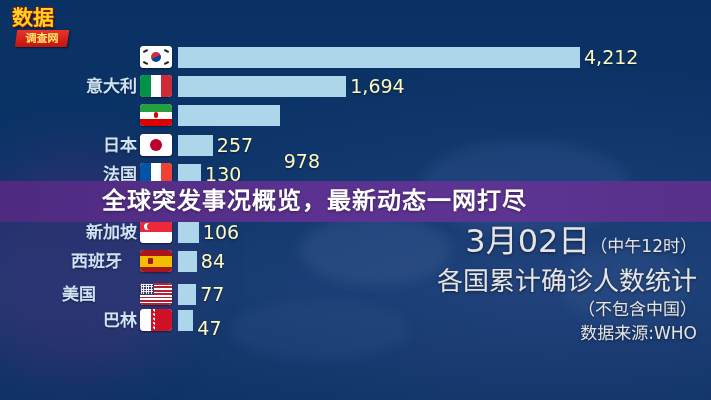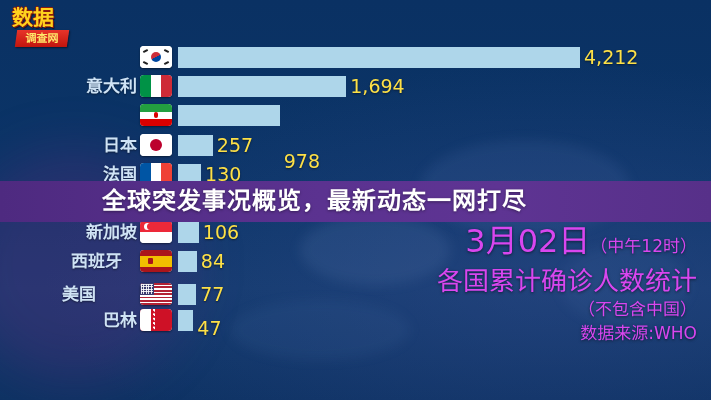--- a/index.html
+++ b/index.html
@@ -45,27 +45,27 @@
   .lbl{position:absolute;right:574px;width:120px;text-align:right;
     color:#cfe3f5;font-size:17px;font-weight:bold;line-height:26px;
     font-family:"DejaVu Sans","Liberation Sans",sans-serif;
     text-shadow:0 1px 2px rgba(0,0,0,.45);white-space:nowrap;}
   .flag{position:absolute;left:140px;top:2px;width:32px;height:22px;
     border-radius:4px;overflow:hidden;box-shadow:0 1px 2px rgba(0,0,0,.45);
     background:#fff;}
   .flag i{position:absolute;display:block;}
   .bar{position:absolute;left:178px;top:3px;height:21px;
     background:#aed6ea;}
-  .val{position:absolute;top:0;line-height:26px;color:#fde047;font-size:19px;
+  .val{position:absolute;top:0;line-height:26px;color:#fef9c3;font-size:19px;
     font-family:"DejaVu Sans","Liberation Sans",sans-serif;
     text-shadow:0 1px 2px rgba(0,0,0,.5);white-space:nowrap;}
 
   
   #side{position:absolute;right:14px;top:222px;width:340px;text-align:right;
-    color:#d946ef;font-family:"DejaVu Sans","Liberation Sans",sans-serif;
+    color:#e5e5e5;font-family:"DejaVu Sans","Liberation Sans",sans-serif;
     text-shadow:0 1px 3px rgba(0,0,0,.55);}
   .line-date{font-size:32px;line-height:38px;white-space:nowrap;}
   .line-date .hour{font-size:17px;}
   .line-title{font-size:26px;line-height:32px;white-space:nowrap;}
   .line-sub{font-size:17px;line-height:24px;}
   .line-src{font-size:17px;line-height:24px;}
 
   
   #banner{position:absolute;left:0;top:181px;width:711px;height:41px;
     background:linear-gradient(90deg,#4e2a80 0%,#5b3290 45%,#5e3493 70%,#573089 100%);}

